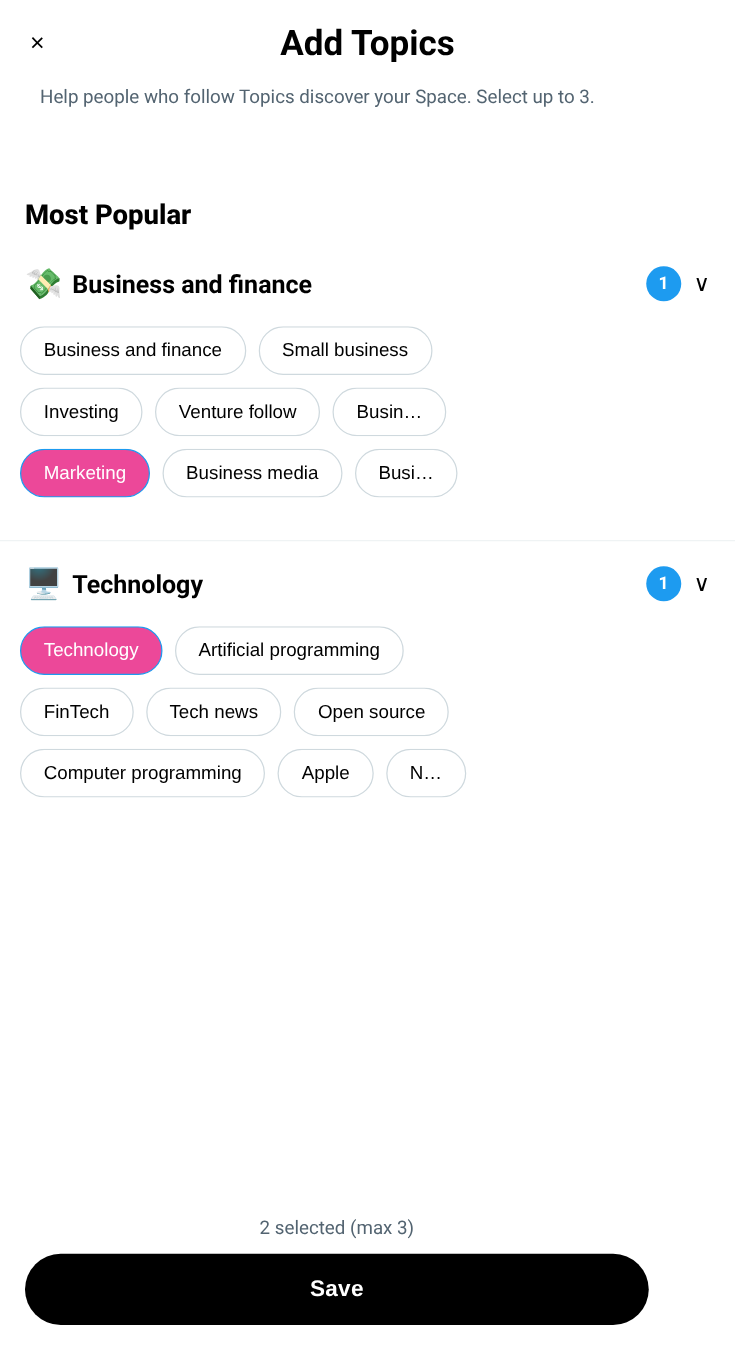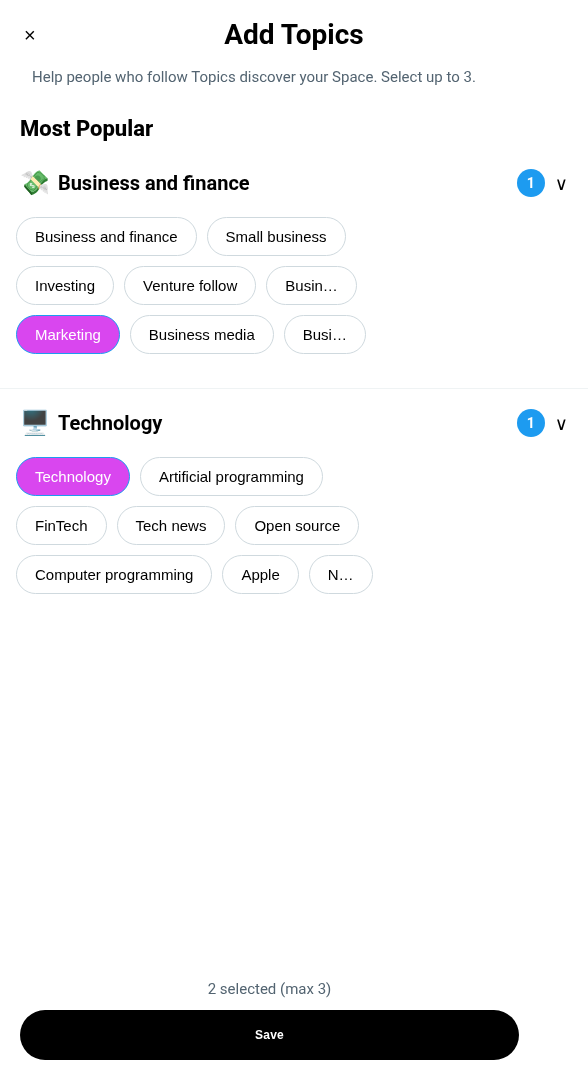--- a/index.html
+++ b/index.html
@@ -47,20 +47,21 @@
       font-size: 15px;
       color: #536471;
       line-height: 1.4;
     }
 
     .section-label {
       padding: 8px 20px 16px;
       font-size: 22px;
       font-weight: 800;
       color: #000;
+      margin-top: 44px;
     }
 
     .category-header {
       display: flex;
       align-items: center;
       padding: 12px 20px;
       cursor: pointer;
     }
 
     .category-emoji {
@@ -114,21 +115,21 @@
       font-size: 15px;
       font-weight: 500;
       color: #000;
       background: #fff;
       cursor: pointer;
       white-space: nowrap;
       flex-shrink: 0;
     }
 
     .tag.selected {
-      background: #d946ef;
+      background: #ec4899;
       border-color: #1d9bf0;
       color: #fff;
     }
 
     .divider {
       height: 1px;
       background: #eff3f4;
       margin: 8px 0;
     }
 
@@ -148,21 +149,21 @@
       margin-bottom: 12px;
     }
 
     .save-btn {
       width: 100%;
       background: #000;
       color: #fff;
       border: none;
       border-radius: 50px;
       padding: 18px;
-      font-size: 12px;
+      font-size: 18px;
       font-weight: 700;
       cursor: pointer;
       letter-spacing: 0.2px;
     }
 
     .overflow-fade {
       position: relative;
     }
     .overflow-fade::after {
       content: '';

